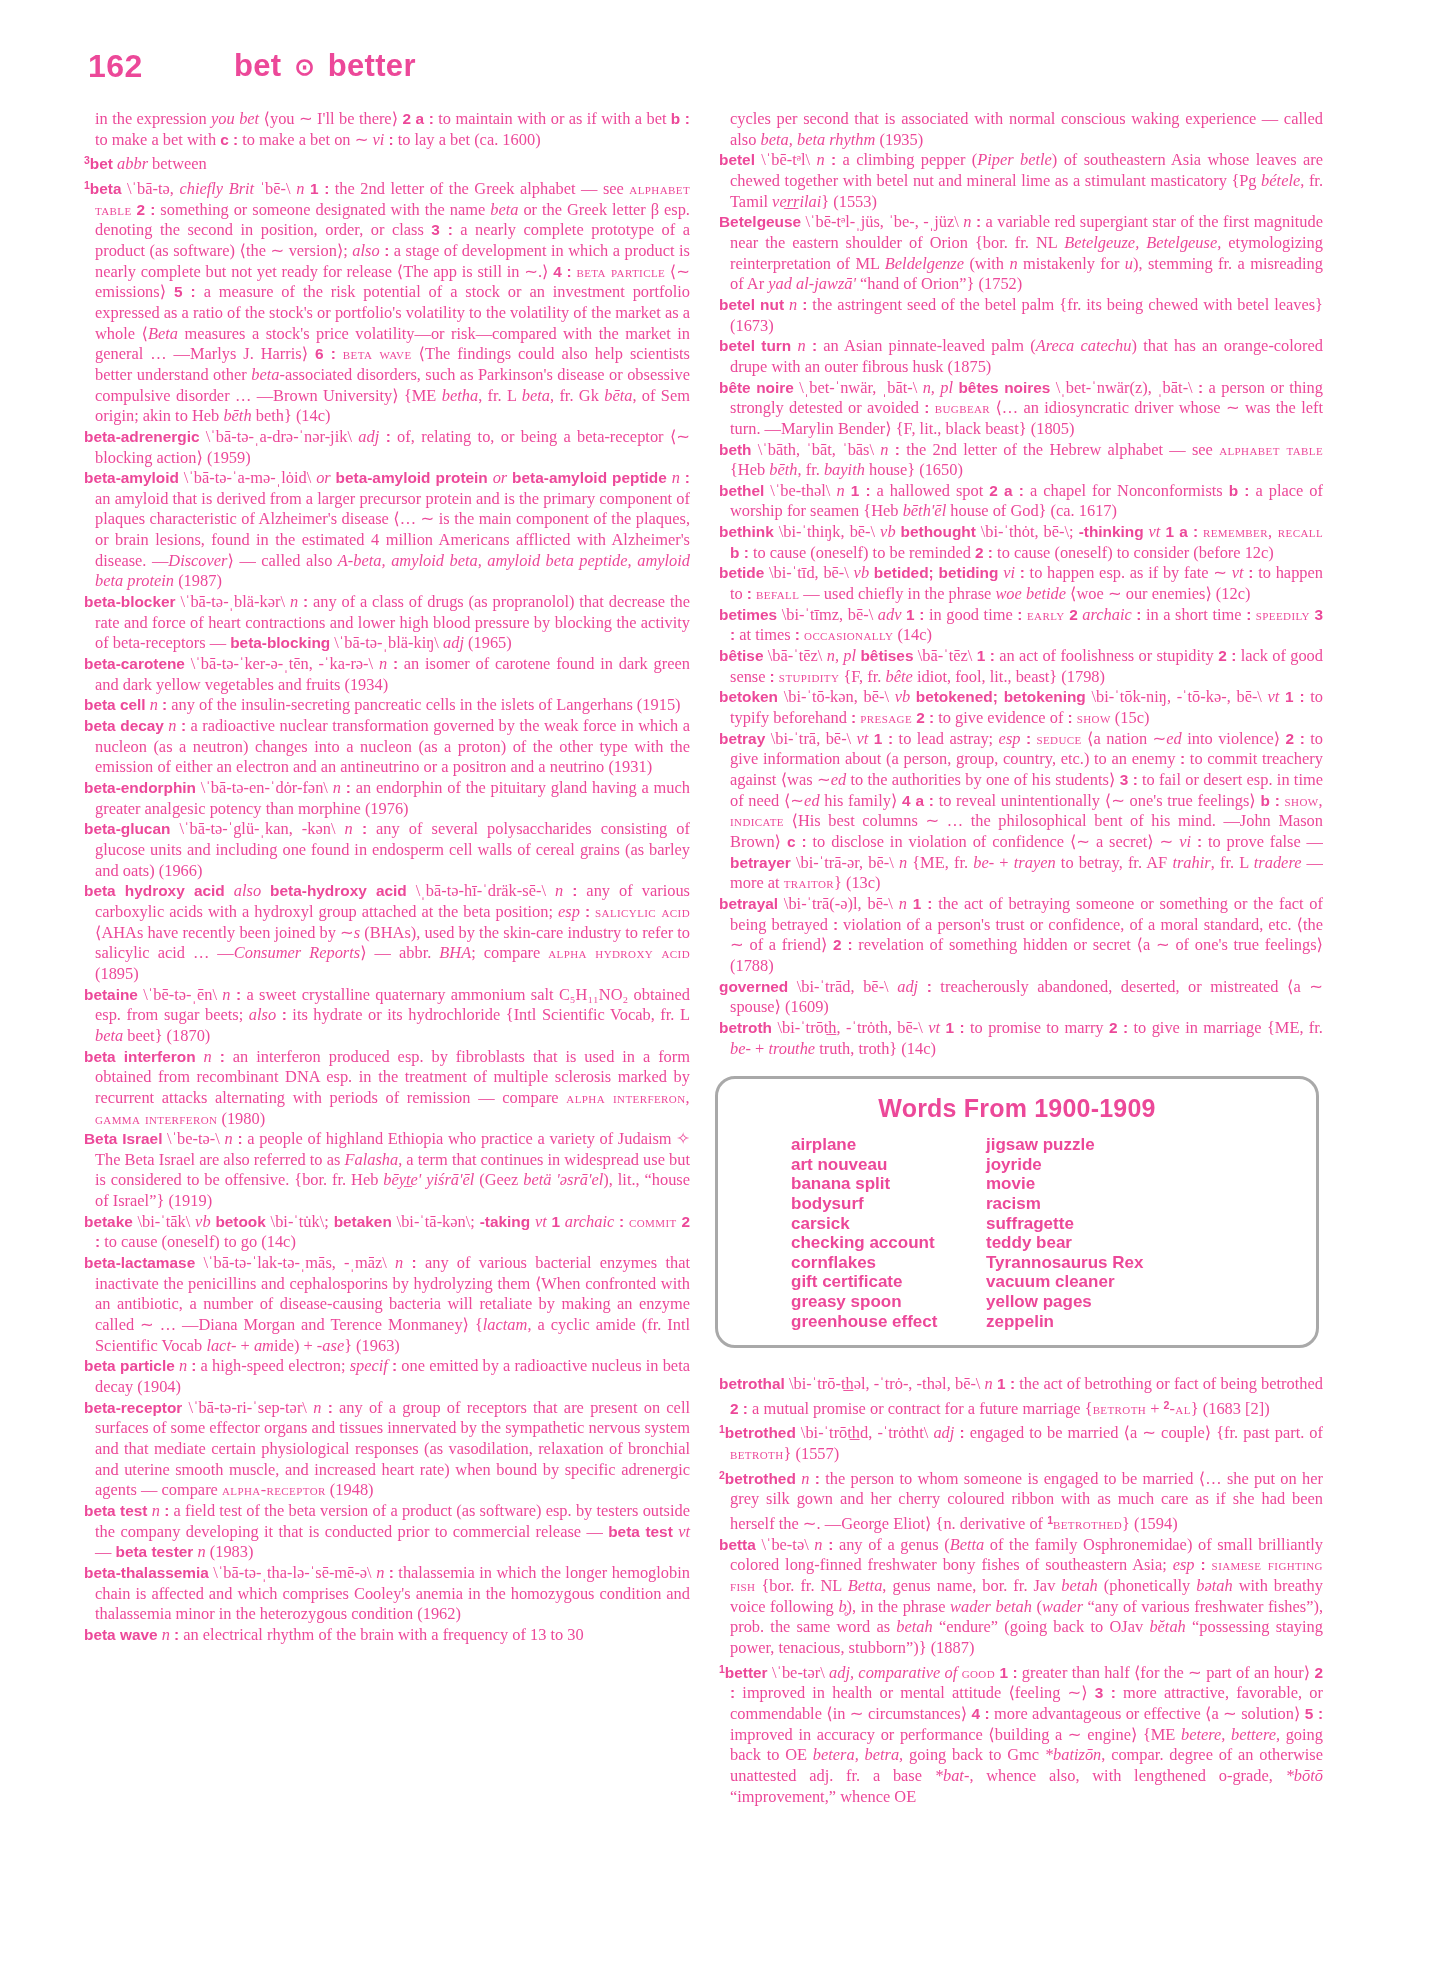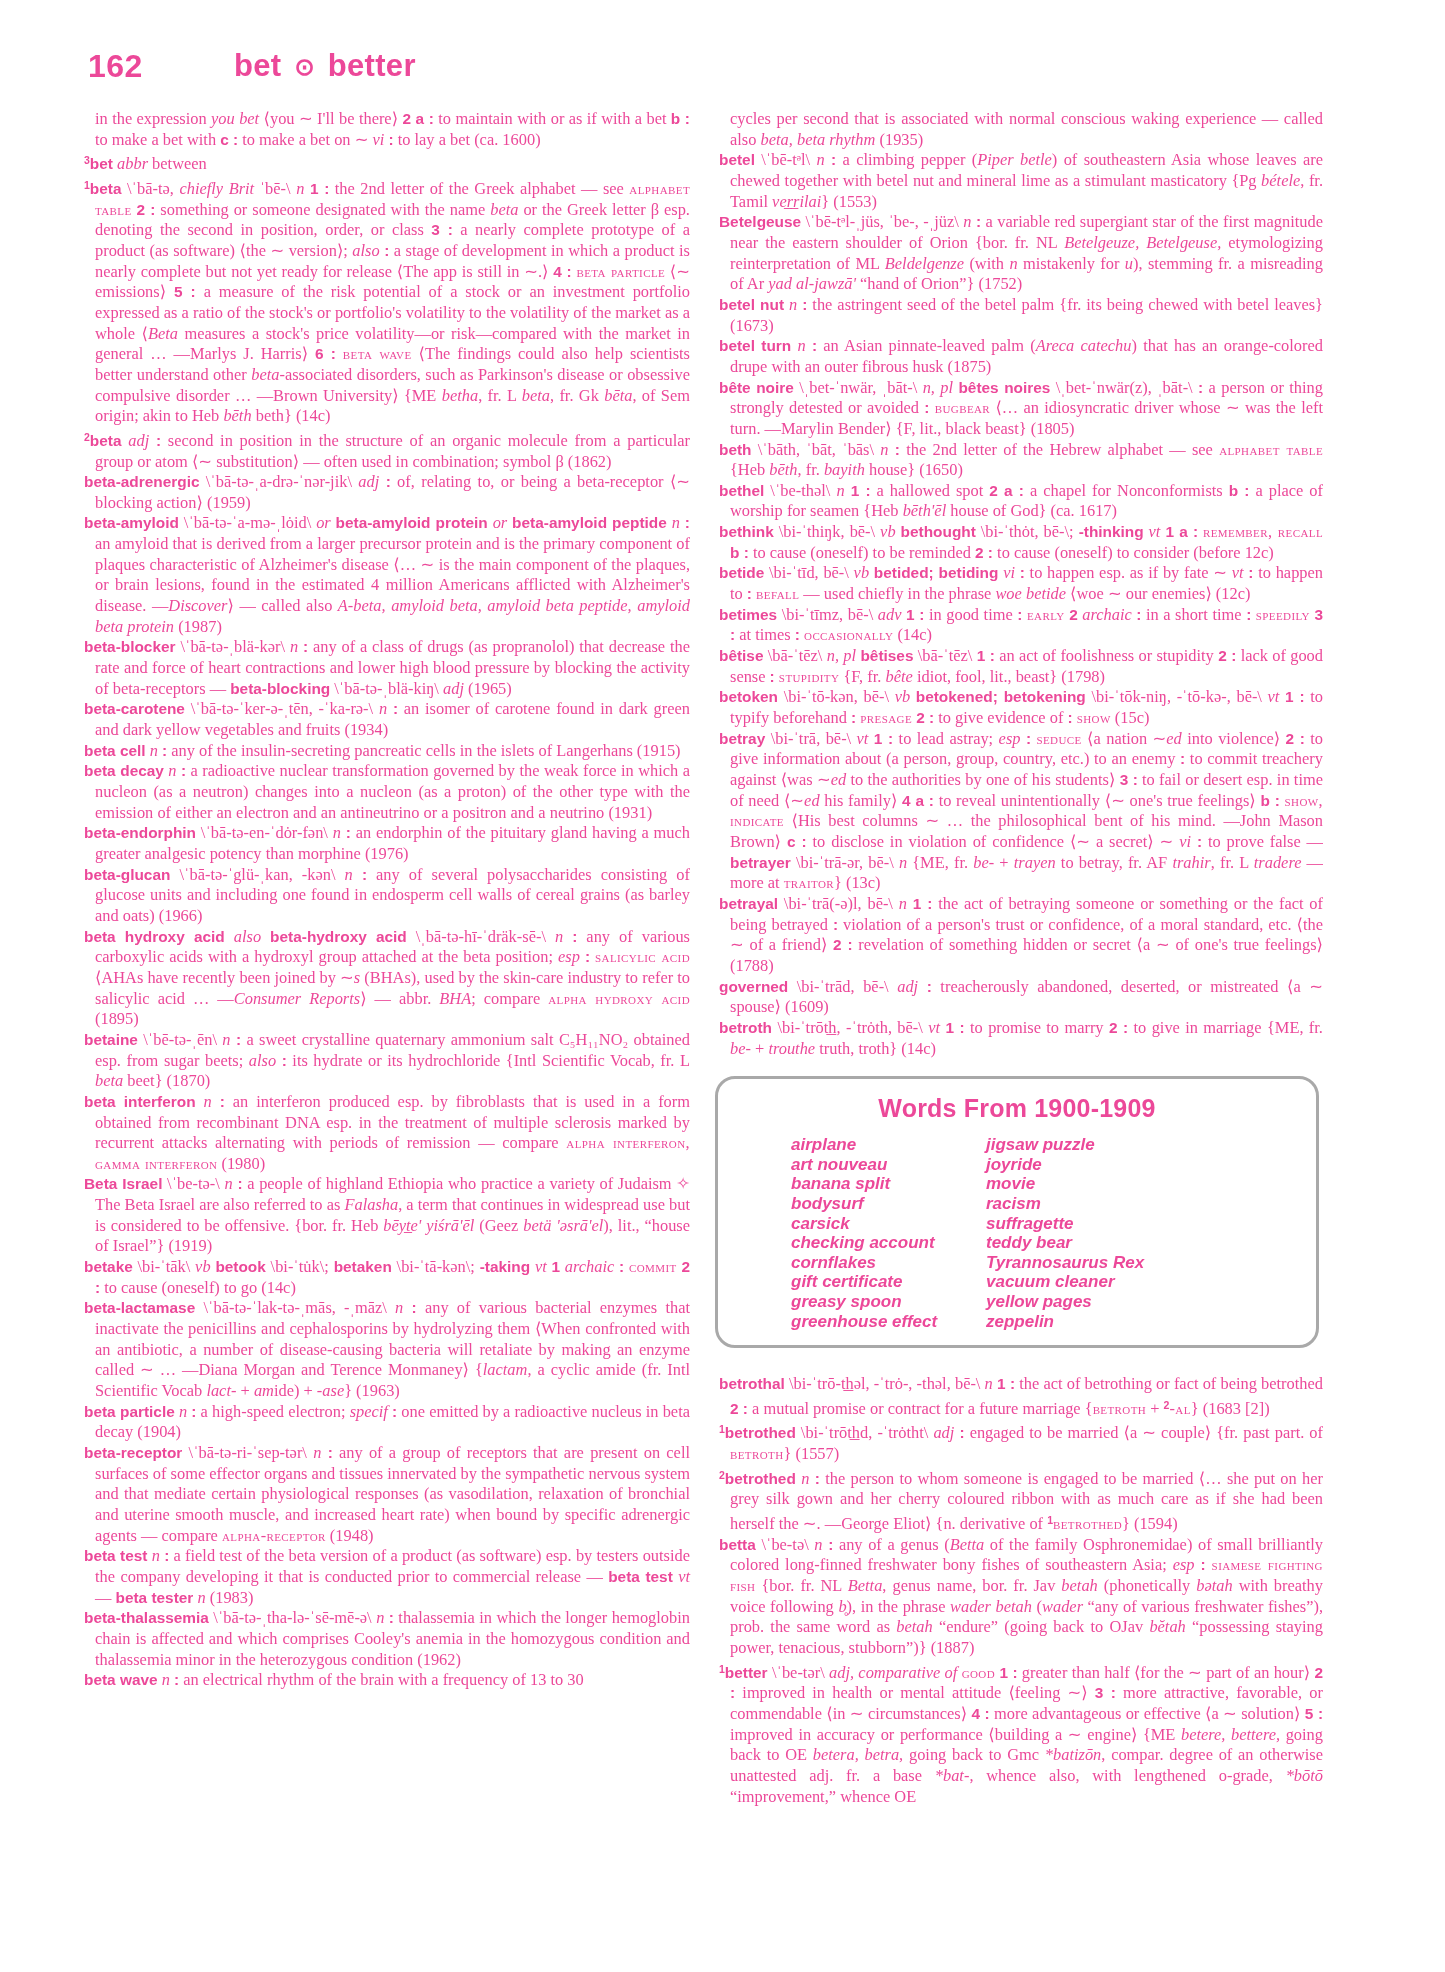--- a/index.html
+++ b/index.html
@@ -18,42 +18,41 @@
   p.entry.cont{text-indent:0;}
   .b{font-family:"Liberation Sans",sans-serif;font-weight:700;font-size:15.4px;}
   .i{font-style:italic;}
   .sc{font-variant:small-caps;letter-spacing:.4px;}
   .sup{font-family:"Liberation Sans",sans-serif;font-weight:700;font-size:10.5px;
        vertical-align:5px;font-style:normal;}
   .wordbox{margin:17px 4px 26px 4px;border:3px solid #a9a9a9;border-radius:20px;
            padding:15px 0 14px 0;background:#ffffff;}
   .wb-title{text-align:center;font-family:"Liberation Sans",sans-serif;font-weight:700;
             font-size:25px;letter-spacing:.2px;margin:0 0 12px 0;}
-  .wb-cols{display:flex;font-style:italic;}
+  .wb-cols{display:flex;}
   .wb-cols ul{list-style:none;margin:0;padding:0;font-family:"Liberation Sans",sans-serif;
               font-weight:700;font-size:17px;line-height:19.6px;}
   ul.wb-left{margin-left:73px;width:195px;}
   ul.wb-right{margin-left:0;}
 </style>
 </head>
 <body>
 
 <div class="page">
   <div class="hdr-num">162</div>
   <div class="hdr-guide">
     <span>bet</span>
     <span class="gsep">⊙</span>
     <span>better</span>
   </div>
 
   <div class="col col-left" id="col-left">
       <p class="entry cont">in the expression <span class="i">you bet</span> ⟨you ∼ I'll be there⟩ <span class="b">2 a :</span> to maintain with or as if with a bet <span class="b">b :</span> to make a bet with <span class="b">c :</span> to make a bet on ∼ <span class="i">vi</span> <span class="b">:</span> to lay a bet (ca. 1600)</p>
       <p class="entry"><span class="sup">3</span><span class="b">bet</span> <span class="i">abbr</span> between</p>
       <p class="entry"><span class="sup">1</span><span class="b">beta</span> \ˈbā-tə, <span class="i">chiefly Brit</span> ˈbē-\ <span class="i">n</span> <span class="b">1 :</span> the 2nd letter of the Greek alphabet — see <span class="sc">alphabet table</span> <span class="b">2 :</span> something or someone designated with the name <span class="i">beta</span> or the Greek letter β esp. denoting the second in position, order, or class <span class="b">3 :</span> a nearly complete prototype of a product (as software) ⟨the ∼ version⟩; <span class="i">also</span> <span class="b">:</span> a stage of development in which a product is nearly complete but not yet ready for release ⟨The app is still in ∼.⟩ <span class="b">4 :</span> <span class="sc">beta particle</span> ⟨∼ emissions⟩ <span class="b">5 :</span> a measure of the risk potential of a stock or an investment portfolio expressed as a ratio of the stock's or portfolio's volatility to the volatility of the market as a whole ⟨<span class="i">Beta</span> measures a stock's price volatility—or risk—compared with the market in general … —Marlys J. Harris⟩ <span class="b">6 :</span> <span class="sc">beta wave</span> ⟨The findings could also help scientists better understand other <span class="i">beta</span>-associated disorders, such as Parkinson's disease or obsessive compulsive disorder … —Brown University⟩ {ME <span class="i">betha</span>, fr. L <span class="i">beta</span>, fr. Gk <span class="i">bēta</span>, of Sem origin; akin to Heb <span class="i">bēth</span> beth} (14c)</p>
-      <p class="entry"><span class="sup">2</span><span class="b">beta</span> <span class="i">adj</span> <span class="b">:</span> second in position in the structure of an organic molecule from a particular group or atom ⟨∼ substitution⟩ — often used in combination; symbol β (1862)</p>
       <p class="entry"><span class="b">beta-adrenergic</span> \ˈbā-tə-ˌa-drə-ˈnər-jik\ <span class="i">adj</span> <span class="b">:</span> of, relating to, or being a beta-receptor ⟨∼ blocking action⟩ (1959)</p>
       <p class="entry"><span class="b">beta-amyloid</span> \ˈbā-tə-ˈa-mə-ˌlȯid\ <span class="i">or</span> <span class="b">beta-amyloid protein</span> <span class="i">or</span> <span class="b">beta-amyloid peptide</span> <span class="i">n</span> <span class="b">:</span> an amyloid that is derived from a larger precursor protein and is the primary component of plaques characteristic of Alzheimer's disease ⟨… ∼ is the main component of the plaques, or brain lesions, found in the estimated 4 million Americans afflicted with Alzheimer's disease. —<span class="i">Discover</span>⟩ — called also <span class="i">A-beta, amyloid beta, amyloid beta peptide, amyloid beta protein</span> (1987)</p>
       <p class="entry"><span class="b">beta-blocker</span> \ˈbā-tə-ˌblä-kər\ <span class="i">n</span> <span class="b">:</span> any of a class of drugs (as propranolol) that decrease the rate and force of heart contractions and lower high blood pressure by blocking the activity of beta-receptors — <span class="b">beta-blocking</span> \ˈbā-tə-ˌblä-kiŋ\ <span class="i">adj</span> (1965)</p>
       <p class="entry"><span class="b">beta-carotene</span> \ˈbā-tə-ˈker-ə-ˌtēn, -ˈka-rə-\ <span class="i">n</span> <span class="b">:</span> an isomer of carotene found in dark green and dark yellow vegetables and fruits (1934)</p>
       <p class="entry"><span class="b">beta cell</span> <span class="i">n</span> <span class="b">:</span> any of the insulin-secreting pancreatic cells in the islets of Langerhans (1915)</p>
       <p class="entry"><span class="b">beta decay</span> <span class="i">n</span> <span class="b">:</span> a radioactive nuclear transformation governed by the weak force in which a nucleon (as a neutron) changes into a nucleon (as a proton) of the other type with the emission of either an electron and an antineutrino or a positron and a neutrino (1931)</p>
       <p class="entry"><span class="b">beta-endorphin</span> \ˈbā-tə-en-ˈdȯr-fən\ <span class="i">n</span> <span class="b">:</span> an endorphin of the pituitary gland having a much greater analgesic potency than morphine (1976)</p>
       <p class="entry"><span class="b">beta-glucan</span> \ˈbā-tə-ˈglü-ˌkan, -kən\ <span class="i">n</span> <span class="b">:</span> any of several polysaccharides consisting of glucose units and including one found in endosperm cell walls of cereal grains (as barley and oats) (1966)</p>
       <p class="entry"><span class="b">beta hydroxy acid</span> <span class="i">also</span> <span class="b">beta-hydroxy acid</span> \ˌbā-tə-hī-ˈdräk-sē-\ <span class="i">n</span> <span class="b">:</span> any of various carboxylic acids with a hydroxyl group attached at the beta position; <span class="i">esp</span> <span class="b">:</span> <span class="sc">salicylic acid</span> ⟨AHAs have recently been joined by ∼<span class="i">s</span> (BHAs), used by the skin-care industry to refer to salicylic acid … —<span class="i">Consumer Reports</span>⟩ — abbr. <span class="i">BHA</span>; compare <span class="sc">alpha hydroxy acid</span> (1895)</p>
       <p class="entry"><span class="b">betaine</span> \ˈbē-tə-ˌēn\ <span class="i">n</span> <span class="b">:</span> a sweet crystalline quaternary ammonium salt C₅H₁₁NO₂ obtained esp. from sugar beets; <span class="i">also</span> <span class="b">:</span> its hydrate or its hydrochloride {Intl Scientific Vocab, fr. L <span class="i">beta</span> beet} (1870)</p>

